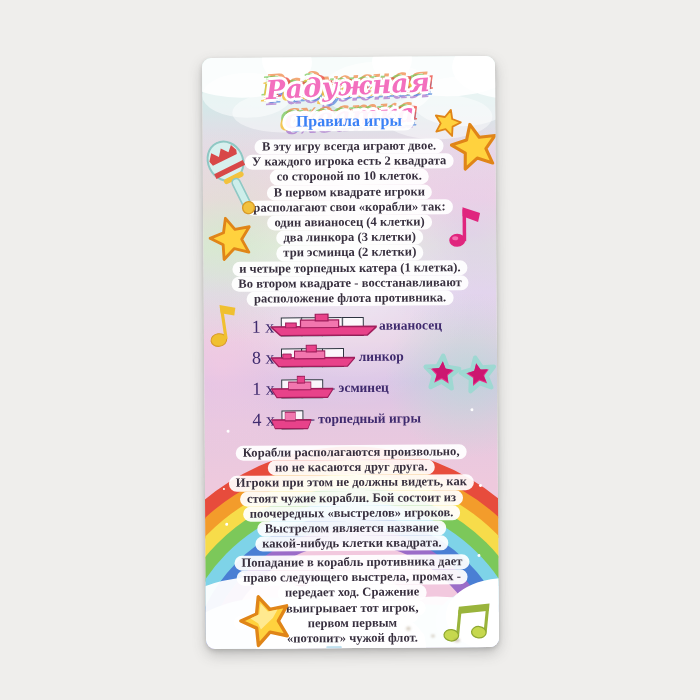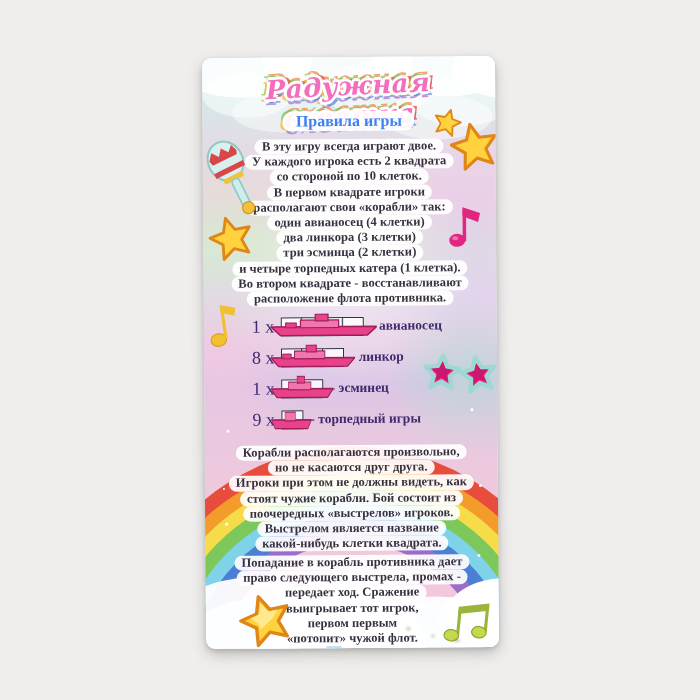--- a/index.html
+++ b/index.html
@@ -179,21 +179,21 @@
             </div>
         <svg class="ship" viewBox="0 0 100 26" preserveAspectRatio="none" style="width: 62px;">
           <polygon points="0,14 9,23 91,23 100,14" stroke="#a01e5c" stroke-width="1.5" fill="#e8428a"></polygon>
           <rect x="28" y="7" width="36" height="8" fill="#f276ae" stroke="#a01e5c" stroke-width="1.2"></rect>
           <rect x="42" y="1" width="12" height="7" fill="#e8428a" stroke="#a01e5c" stroke-width="1.2"></rect>
         </svg>
       </span>
       <span class="fleet-label">- эсминец</span>
     </div>
     <div class="fleet-row">
-      <span class="count">9 х</span>
+      <span class="count">4 х</span>
       <span class="grid-wrap">
         <div class="grid">
               <div class="cell"></div>
             </div>
         <svg class="ship" viewBox="0 0 100 26" preserveAspectRatio="none" style="width: 40px;">
           <polygon points="0,14 9,23 91,23 100,14" stroke="#a01e5c" stroke-width="1.5" fill="#e8428a"></polygon>
           <rect x="34" y="6" width="26" height="9" fill="#f276ae" stroke="#a01e5c" stroke-width="1.2"></rect>
         </svg>
       </span>
       <span class="fleet-label">- торпедный игры</span>

